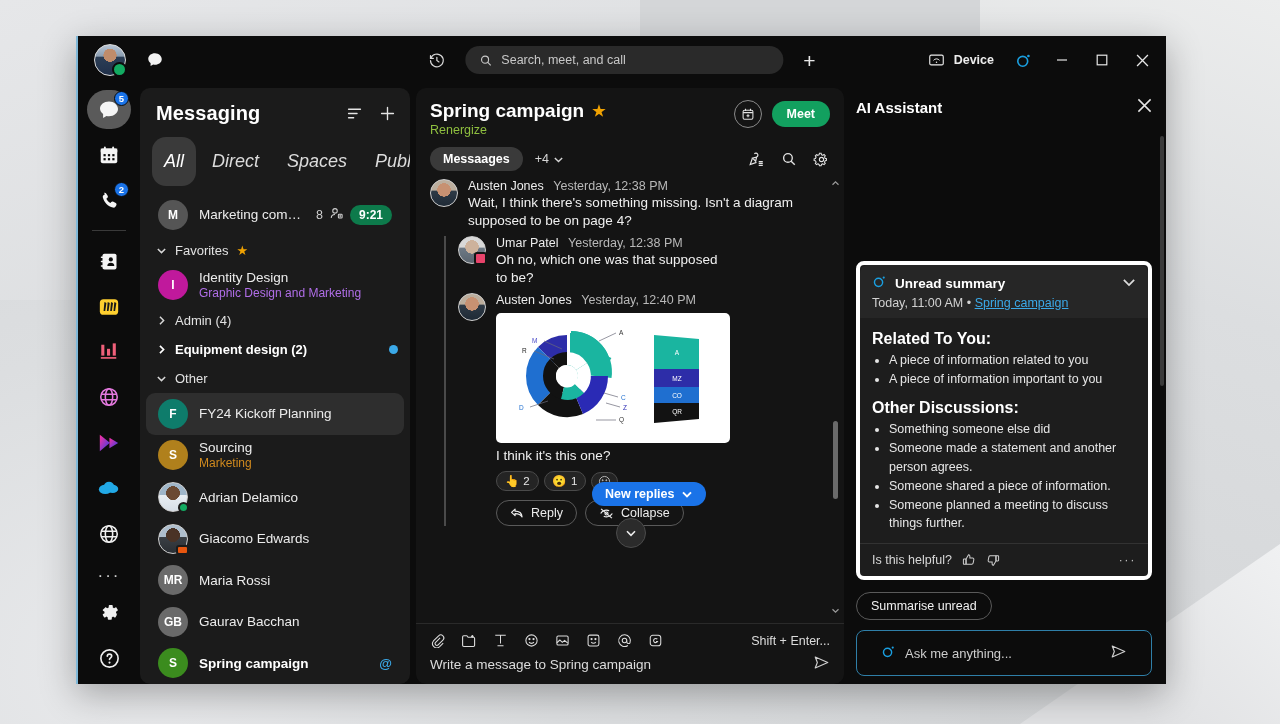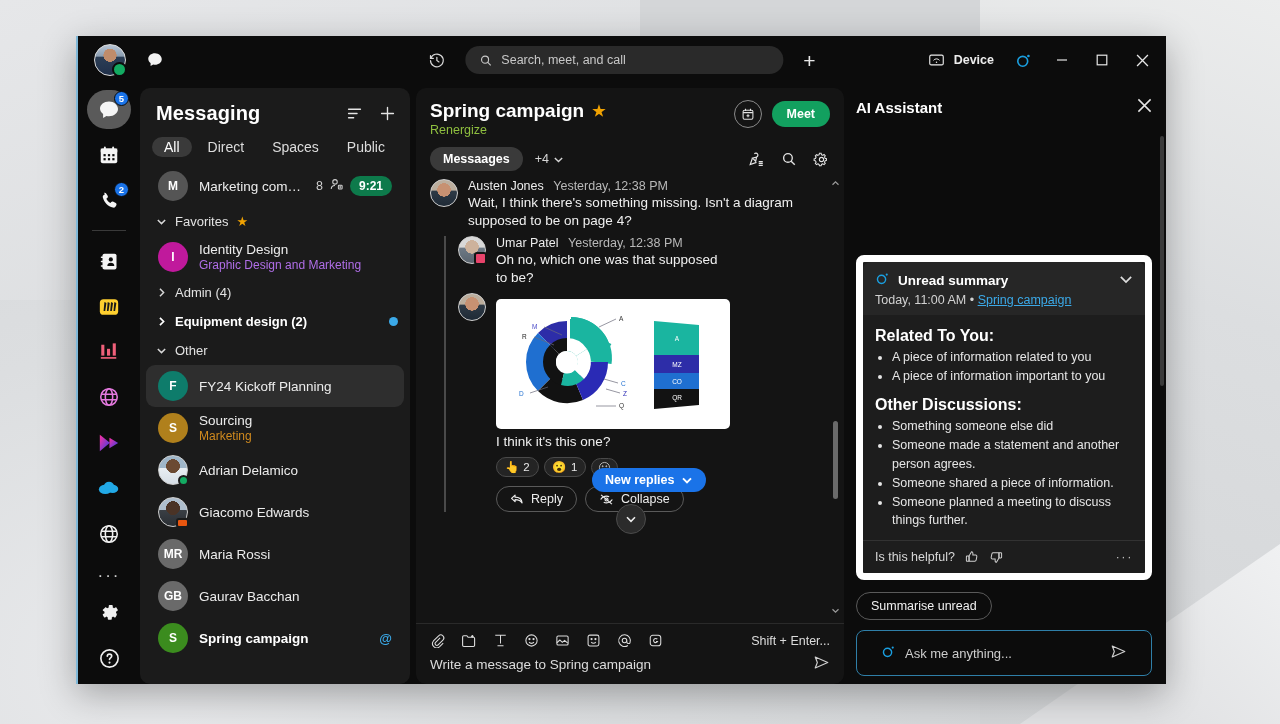--- a/index.html
+++ b/index.html
@@ -55,21 +55,21 @@
   .rail-spacer{flex:1;}
   .rail-dots{color:#cfcfcf;font-size:17px;letter-spacing:2px;height:34px;display:flex;align-items:center;cursor:pointer;}
 
   
   .listpane{width:270px;background:#1b1b1b;border-radius:10px;margin:4px 0 0 0;flex:none;display:flex;flex-direction:column;overflow:hidden;}
   .lp-head{display:flex;align-items:center;padding:14px 14px 4px 16px;}
   .lp-title{font-size:20px;font-weight:700;color:#fff;letter-spacing:.1px;}
   .lp-head-actions{margin-left:auto;display:flex;align-items:center;gap:16px;color:#e4e4e4;}
   .lp-ico{cursor:pointer;display:flex;}
   .filters{display:flex;gap:4px;padding:8px 10px 4px 12px;}
-  .chip{padding:2px 12px;border-radius:14px;font-size:14px;color:#dcdcdc;cursor:pointer;}
+  .chip{padding:14px 12px;border-radius:14px;font-size:18px;color:#dcdcdc;cursor:pointer;font-style:italic;}
   .chip.on{background:#3a3a3a;color:#fff;}
   .row{display:flex;align-items:center;gap:11px;padding:6px 12px;margin:0 6px;border-radius:9px;cursor:pointer;min-height:38px;box-sizing:border-box;}
   .row.sel{background:#2e2e2e;}
   .av{width:30px;height:30px;border-radius:50%;display:flex;align-items:center;justify-content:center;font-size:12px;color:#fff;font-weight:600;flex:none;position:relative;}
   .av.photo{border:1.5px solid #cfcfcf;box-sizing:border-box;}
   .av-pres{position:absolute;right:-2px;bottom:-2px;width:11px;height:11px;border-radius:50%;border:2px solid #1b1b1b;box-sizing:border-box;}
   .av-pres.call{border-radius:3px;width:13px;height:10px;}
   .row-main{flex:1;min-width:0;}
   .row-name{font-size:13.5px;color:#ececec;white-space:nowrap;overflow:hidden;text-overflow:ellipsis;}
   .row-name.b{font-weight:700;color:#fff;}
@@ -126,21 +126,21 @@
   .comp-input-row{display:flex;align-items:center;margin-top:7px;}
   .comp-ph{font-size:13.5px;color:#dcdcdc;cursor:text;}
   .send-ico{margin-left:auto;color:#cfcfcf;cursor:pointer;}
 
   
   .ai{width:320px;background:#0c0c0c;flex:none;display:flex;flex-direction:column;padding:0 14px 8px 10px;box-sizing:border-box;position:relative;}
   .ai-head{display:flex;align-items:center;padding:14px 0 0 0;}
   .ai-title{font-size:15px;font-weight:700;color:#fff;}
   .ai-close{margin-left:auto;color:#e6e6e6;cursor:pointer;}
   .ai-spacer{flex:1;}
-  .card{background:#1d1d1d;border:7px solid #ffffff;border-radius:8px;margin-bottom:12px;}
+  .card{background:#1d1d1d;border:4px solid #ffffff;border-radius:8px;margin-bottom:12px;}
   .card-head{background:#262626;border-radius:8px 8px 0 0;padding:9px 12px 8px;}
   .card-h-row{display:flex;align-items:center;gap:8px;}
   .card-h-title{font-size:13.5px;font-weight:700;color:#fff;}
   .card-chev{margin-left:auto;color:#dcdcdc;cursor:pointer;}
   .card-sub{font-size:12.5px;color:#d2d2d2;margin-top:3px;}
   .card-sub a{color:#3ba9e8;text-decoration:underline;cursor:pointer;}
   .card-body{padding:10px 12px 0;}
   .sec-h{font-size:16px;font-weight:700;color:#fff;margin:2px 0 3px;}
   .sec-h.sp{margin-top:11px;}
   ul.bl{margin:0 0 0 2px;padding-left:15px;}
@@ -571,20 +571,24 @@
                 <span class="nm">Umar Patel</span>
                 <span class="tm">Yesterday, 12:38 PM</span>
               </div>
               <div class="msg-text" style="max-width:225px;">Oh no, which one was that supposed to be?</div>
             </div>
           </div>
 
           <div class="msg">
             <div class="av photo" style="background:radial-gradient(circle at 50% 38%, #c79172 0 32%, transparent 33%), linear-gradient(180deg,#bcae9d 0 40%, #2e3a46 41%, #1f2a36 100%);"></div>
             <div class="msg-body">
+              <div class="msg-meta">
+                <span class="nm">Austen Jones</span>
+                <span class="tm">Yesterday, 12:40 PM</span>
+              </div>
 
               <div class="img-card">
                 <svg width="218" height="110" viewBox="0 0 218 110">
 
                   <g transform="translate(63,55)">
 
                     <path d="M4 -6 A40 40 0 0 1 40 24 L18 29 A18 18 0 0 0 2 15 Z" fill="#1ab5a0" transform="rotate(-48) translate(3,-3)"></path>
                     <path d="M0 -40 A40 40 0 0 1 30 -26 L13 -11 A18 18 0 0 0 0 -18 Z" fill="#1ab5a0" transform="translate(3,-3)"></path>
 
                     <path d="M0 -41 A41 41 0 0 1 37 -17 L16 -8 A18 18 0 0 0 0 -18 Z" fill="#1ab5a0" transform="translate(4,-4)"></path>

